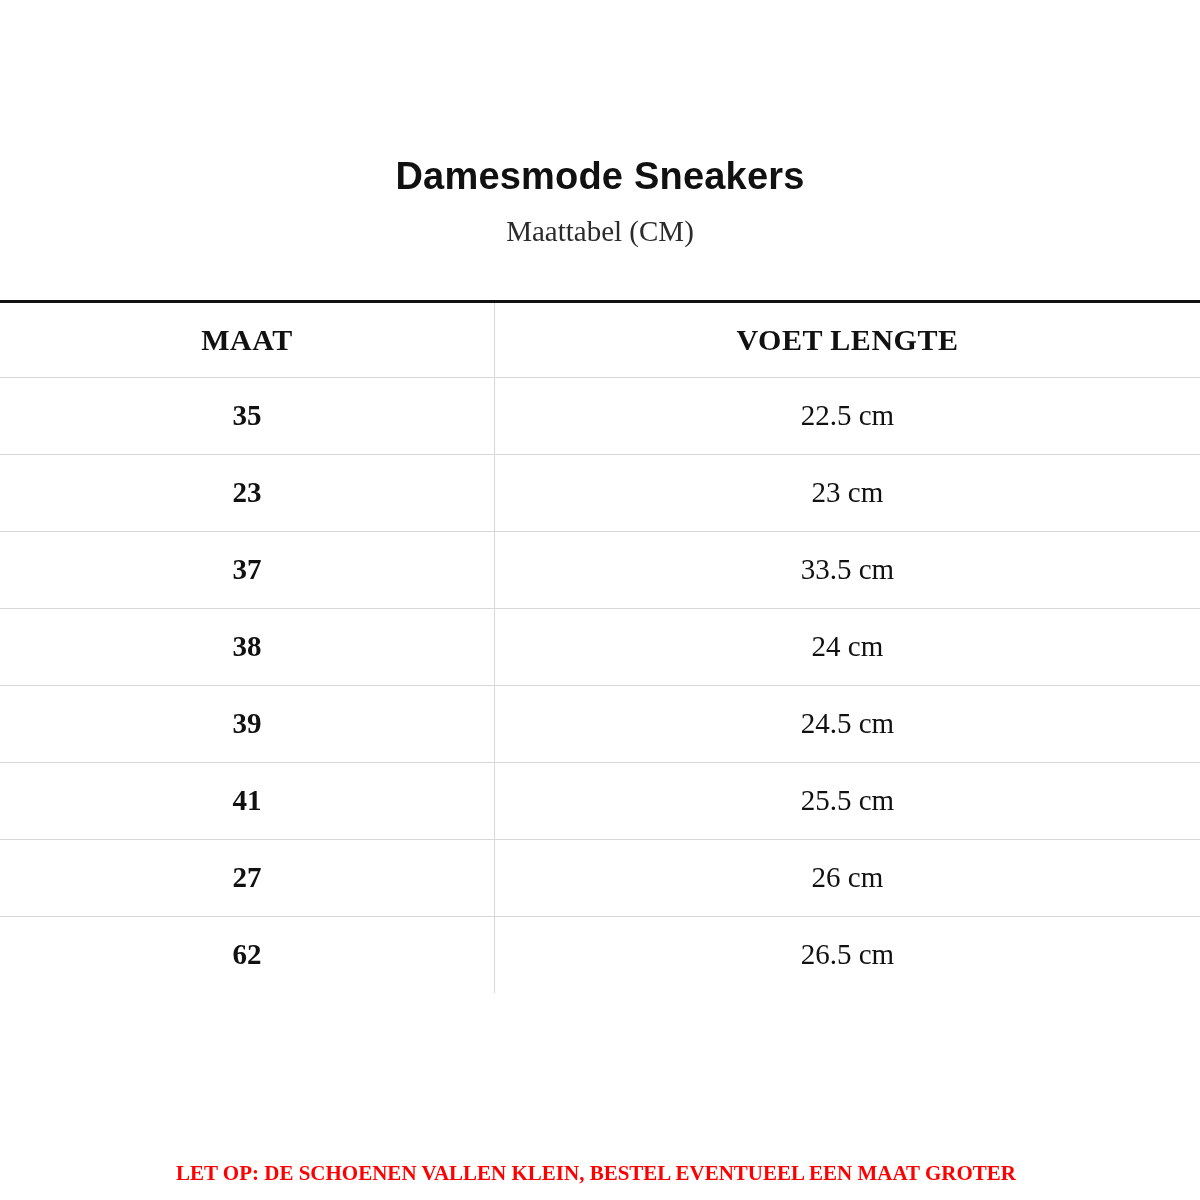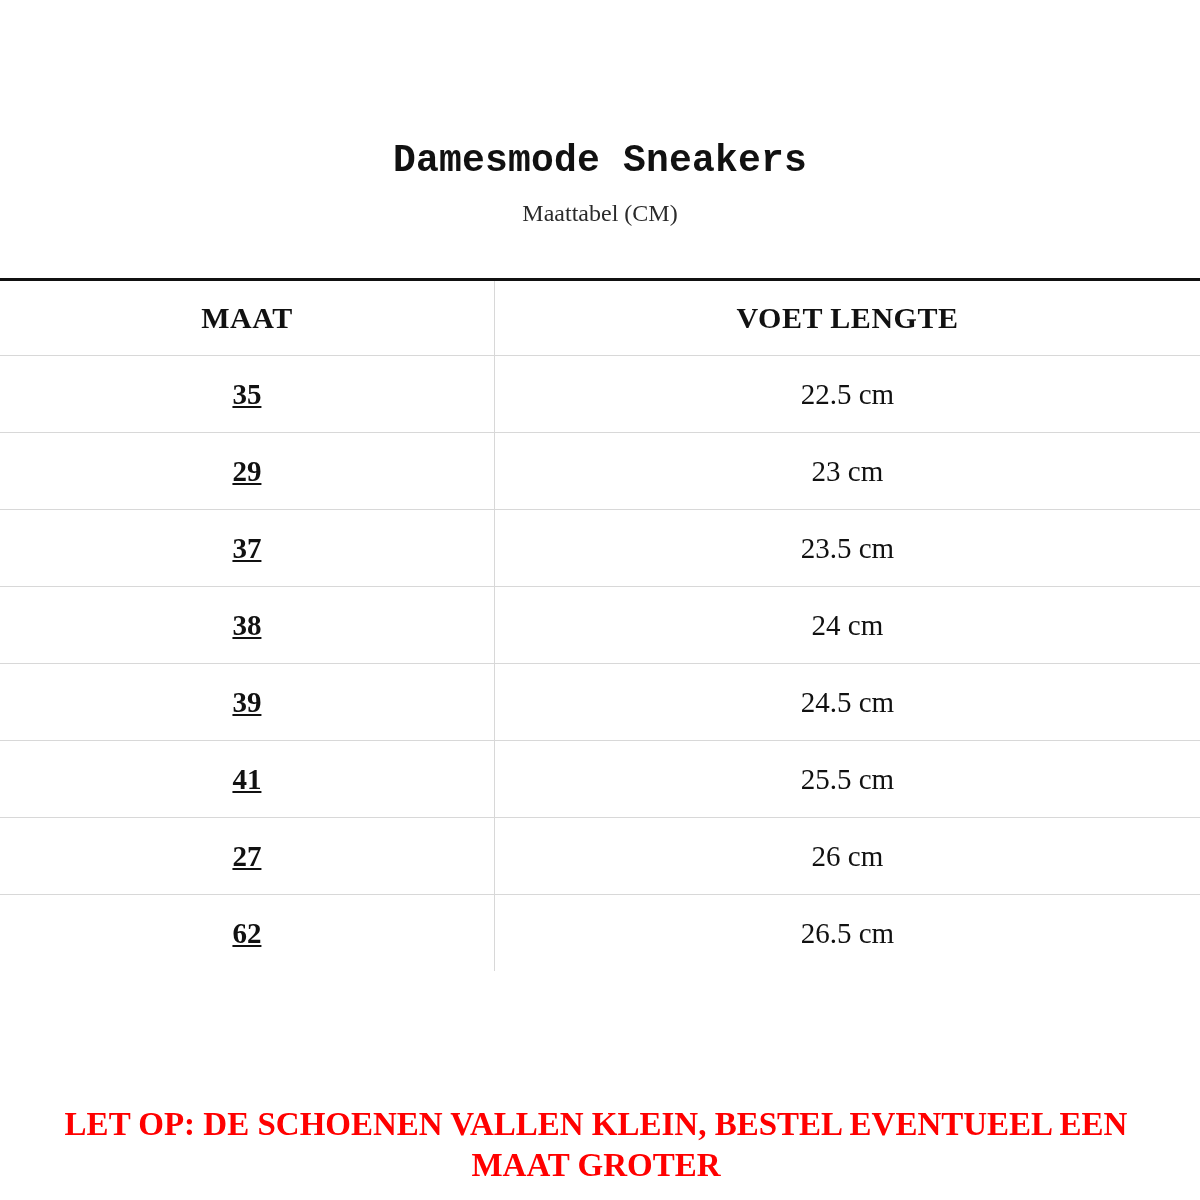--- a/index.html
+++ b/index.html
@@ -20,31 +20,31 @@
     height: 1200px;
     box-sizing: border-box;
     display: flex;
     flex-direction: column;
   }
   .header {
     padding-top: 140px;
     text-align: center;
   }
   .title {
-    font-family: Liberation Mono, monospace;
+    font-family: Liberation Sans, sans-serif;
     font-size: 38px;
     font-weight: bold;
     letter-spacing: 0.2px;
     color: #111111;
     line-height: 1.1;
-    margin: 0;
+    margin: 16px;
   }
   .subtitle {
     font-family: "Liberation Serif", serif;
-    font-size: 24px;
+    font-size: 29px;
     font-weight: normal;
     color: #2b2b2b;
     margin: 18px 0 0 0;
     line-height: 1.1;
   }
   .rule {
     margin-top: 52px;
     border-top: 3px solid #111111;
     width: 100%;
   }
@@ -78,34 +78,33 @@
     font-weight: bold;
     letter-spacing: 0.5px;
     color: #111111;
   }
   table.size-table tbody td {
     font-size: 29px;
     color: #111111;
   }
   table.size-table tbody td.size-cell {
     font-weight: bold;
-    text-decoration: underline;
   }
   table.size-table tbody td.len-cell {
     font-weight: normal;
     margin-left: 30px;
   }
   table.size-table tbody tr:last-child td {
     border-bottom: none;
   }
   .footer-note {
     text-align: center;
     font-family: "Liberation Serif", serif;
     font-weight: bold;
-    font-size: 33px;
+    font-size: 21px;
     line-height: 1.25;
     color: #ff0000;
     padding: 10px 40px 14px 32px;
   }
 </style>
 </head>
 <body>
 
 <div class="page">
 
@@ -126,26 +125,26 @@
           <th>MAAT</th>
           <th>VOET LENGTE</th>
         </tr>
       </thead>
       <tbody>
         <tr>
           <td class="size-cell">35</td>
           <td class="len-cell">22.5 cm</td>
         </tr>
         <tr>
-          <td class="size-cell">29</td>
+          <td class="size-cell">23</td>
           <td class="len-cell">23 cm</td>
         </tr>
         <tr>
           <td class="size-cell">37</td>
-          <td class="len-cell">23.5 cm</td>
+          <td class="len-cell">33.5 cm</td>
         </tr>
         <tr>
           <td class="size-cell">38</td>
           <td class="len-cell">24 cm</td>
         </tr>
         <tr>
           <td class="size-cell">39</td>
           <td class="len-cell">24.5 cm</td>
         </tr>
         <tr>

